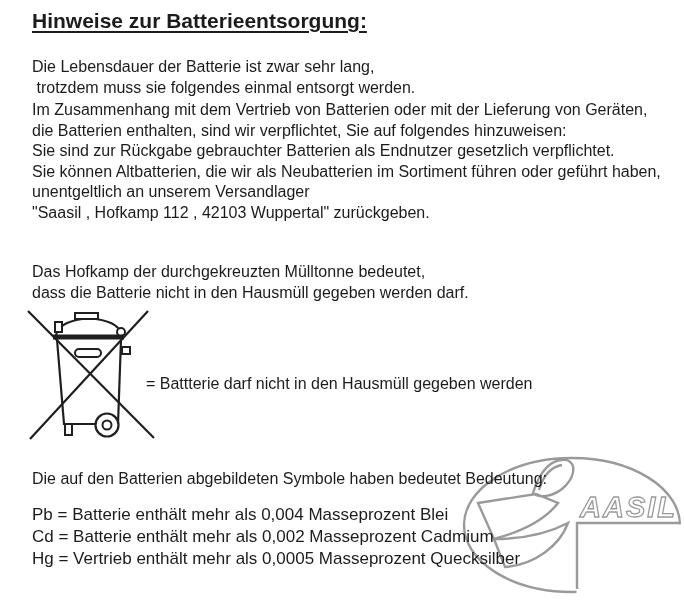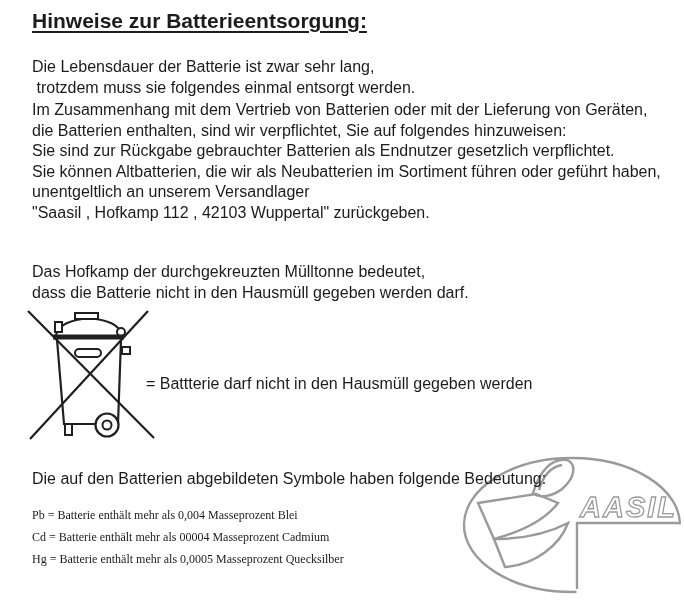--- a/index.html
+++ b/index.html
@@ -42,24 +42,23 @@
     top: 371px;
     margin: 3px;
     font-size: 16px;
     font-weight: normal;
     line-height: 20px;
     white-space: pre-wrap;
   }
   .substances { position: absolute; left: 32px; top: 504px; }
   .substances p {
     margin: 0;
-    font-size: 12px;
+    font-size: 17px;
     line-height: 22px;
     white-space: pre-wrap;
-    font-family: Liberation Serif, serif;
   }
   .bin-svg  { position: absolute; left: 24px;  top: 303px; }
   .logo-svg { position: absolute; left: 450px; top: 452px; }
 </style>
 </head>
 <body>
 
 <div class="page">
 
   <svg class="logo-svg" width="234" height="148" viewBox="0 0 234 148">
@@ -107,21 +106,21 @@
       <rect x="51" y="46" width="26" height="8" rx="4" stroke-width="2"></rect>
       <rect x="98" y="44" width="8" height="7" fill="#ffffff" stroke-width="2"></rect>
       <rect x="41" y="121" width="7" height="11" fill="#ffffff" stroke-width="2"></rect>
       <circle cx="83" cy="122" r="11.5" fill="#ffffff"></circle>
       <circle cx="83" cy="122" r="4.5" fill="#ffffff" stroke-width="2"></circle>
     </g>
   </svg>
 
   <p class="bin-caption">= Battterie darf nicht in den Hausmüll gegeben werden</p>
 
-  <p class="txt symbolsintro">Die auf den Batterien abgebildeten Symbole haben folgende Bedeutung:</p>
+  <p class="txt symbolsintro">Die auf den Batterien abgebildeten Symbole haben bedeutet Bedeutung:</p>
 
   <div class="substances">
     <p>Pb = Batterie enthält mehr als 0,004 Masseprozent Blei</p>
-    <p>Cd = Batterie enthält mehr als 00004 Masseprozent Cadmium</p>
-    <p>Hg = Batterie enthält mehr als 0,0005 Masseprozent Quecksilber</p>
+    <p>Cd = Batterie enthält mehr als 0,002 Masseprozent Cadmium</p>
+    <p>Hg = Vertrieb enthält mehr als 0,0005 Masseprozent Quecksilber</p>
   </div>
 
 </div>
 
 </body></html>

